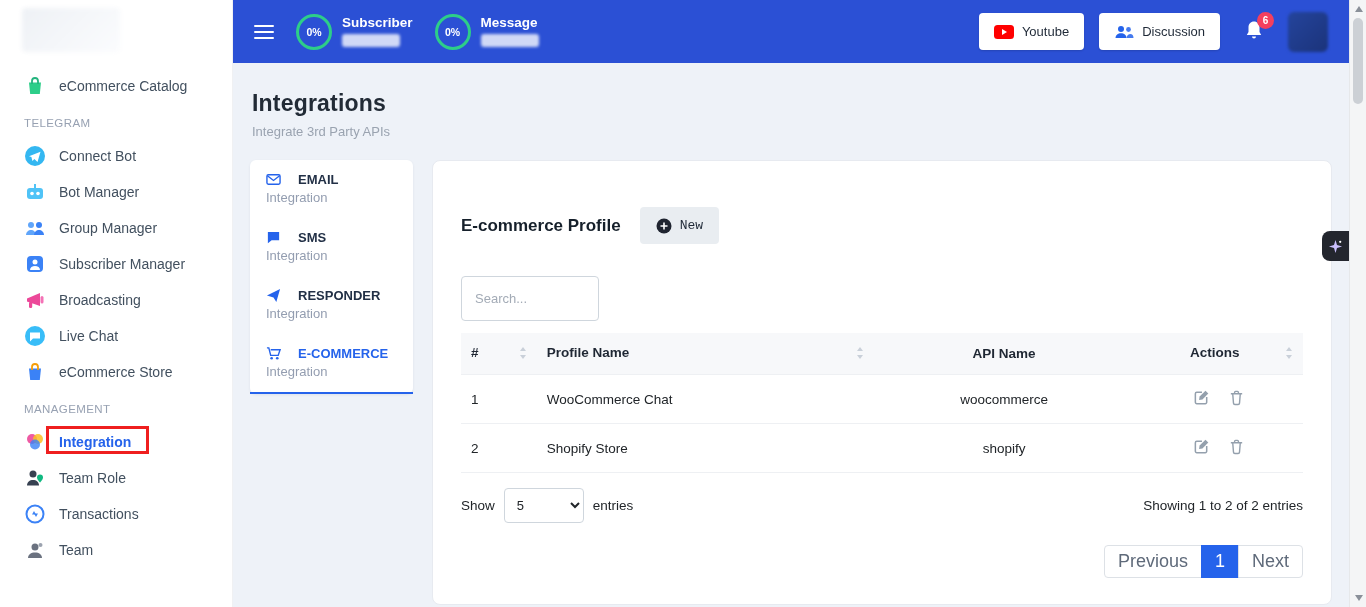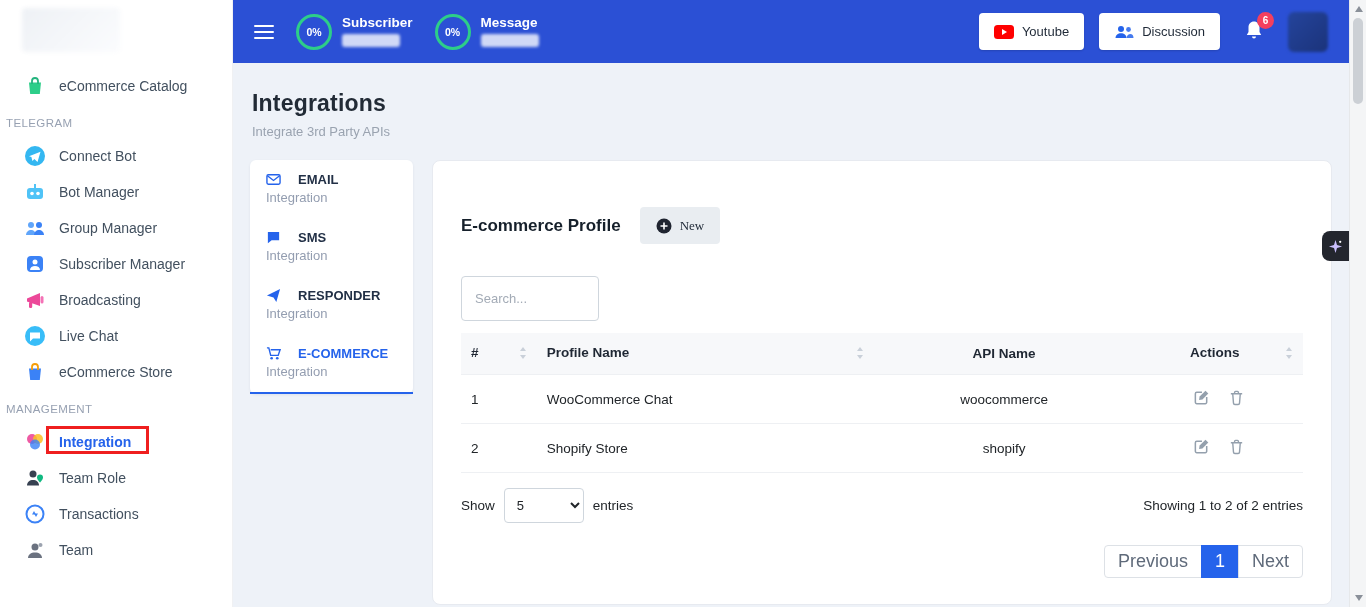--- a/index.html
+++ b/index.html
@@ -12,21 +12,21 @@
   .varrow.up{top:6px;border-bottom:6px solid #8a9099}
   .varrow.down{bottom:6px;border-top:6px solid #8a9099}
   .vthumb{position:absolute;left:3px;top:18px;width:10px;height:86px;background:#ccd0d5;border-radius:5px}
 
   
   .sidebar{position:absolute;left:0;top:0;width:233px;height:607px;background:#fff;z-index:10;border-right:1px solid #f0f1f3}
   .logo-blur{margin:8px 0 16px 22px;width:98px;height:44px;background:linear-gradient(135deg,#eef1f5,#fbfcfe);filter:blur(2px);border-radius:4px}
   .side-item{display:flex;align-items:center;gap:13px;padding:7px 24px;font-size:14px;color:#42505f;cursor:pointer;position:relative}
   .side-item .slabel{line-height:22px;white-space:nowrap}
   .sicon{width:22px;height:22px;flex:none;display:flex;align-items:center;justify-content:center}
-  .sect{font-size:11.5px;color:#97a1b2;padding:13px 6px 9px;letter-spacing:.4px}
+  .sect{font-size:11.5px;color:#97a1b2;padding:13px 24px 9px;letter-spacing:.4px}
   .side-item.active .slabel{color:#2563eb;font-weight:bold}
   .annot{position:absolute;left:46px;top:2px;width:103px;height:28px;border:3px solid #ef1f1f;pointer-events:none}
 
   
   .header{position:absolute;left:233px;top:0;width:1116px;height:63px;background:#2b50d5;display:flex;align-items:center;padding:0 21px;gap:22px;z-index:5}
   .burger{width:20px;display:flex;flex-direction:column;gap:4px;cursor:pointer}
   .burger span{height:2px;background:#fff;border-radius:1px}
   .stat{display:flex;align-items:center;gap:10px}
   .ring{width:36px;height:36px;border-radius:50%;border:3px solid #2dce89;display:flex;align-items:center;justify-content:center;color:#fff;font-size:10.5px;font-weight:bold;flex:none}
   .stat-col{display:flex;flex-direction:column;gap:5px}
@@ -48,21 +48,21 @@
   .imenu{width:163px;background:#fff;border-radius:6px;box-shadow:0 1px 3px rgba(20,30,60,.07);flex:none}
   .itab{padding:12px 16px 13px;cursor:pointer}
   .itab .trow{display:flex;align-items:center;gap:17px;font-size:13px;font-weight:bold;color:#223046}
   .itab .tsub{font-size:13px;color:#939db0;margin-top:3px}
   .itab.active .trow{color:#2563eb}
   .itab.active{border-bottom:2px solid #2563eb}
 
   .card{flex:1;background:#fff;border:1px solid #e7eaf0;border-radius:8px;padding:46px 28px 26px;min-height:433px}
   .phead{display:flex;align-items:center;gap:19px}
   .ptitle{font-size:17px;font-weight:bold;color:#16202b}
-  .new-btn{display:flex;align-items:center;gap:8px;background:#e9edf1;border:none;border-radius:4px;height:37px;padding:0 16px;font-size:13px;color:#1f2937;font-family:Liberation Serif, serif;cursor:pointer}
+  .new-btn{display:flex;align-items:center;gap:8px;background:#e9edf1;border:none;border-radius:4px;height:37px;padding:0 16px;font-size:13px;color:#1f2937;font-family:Liberation Mono, monospace;cursor:pointer}
   .search{margin-top:32px;width:138px;height:45px;border:1px solid #cfd6dd;border-radius:4px;padding:0 13px;font-size:13px;color:#ef4444;font-family:inherit;display:block}
   .search::placeholder{color:#a3abb6}
 
   table{width:100%;border-collapse:collapse;margin-top:12px;font-size:13.5px;color:#212529}
   thead th{background:#f7f8fa;text-align:left;padding:12px 10px;font-size:13.5px;color:#1f2733}
   th.c,td.c{text-align:center}
   tbody td{padding:14px 10px;border-bottom:1px solid #eef0f3}
   tbody tr:first-child td{border-top:1px solid #eef0f3}
   .sortico{float:right;margin-top:2px}
   .act-btn{background:none;border:none;cursor:pointer;padding:0 7px}

